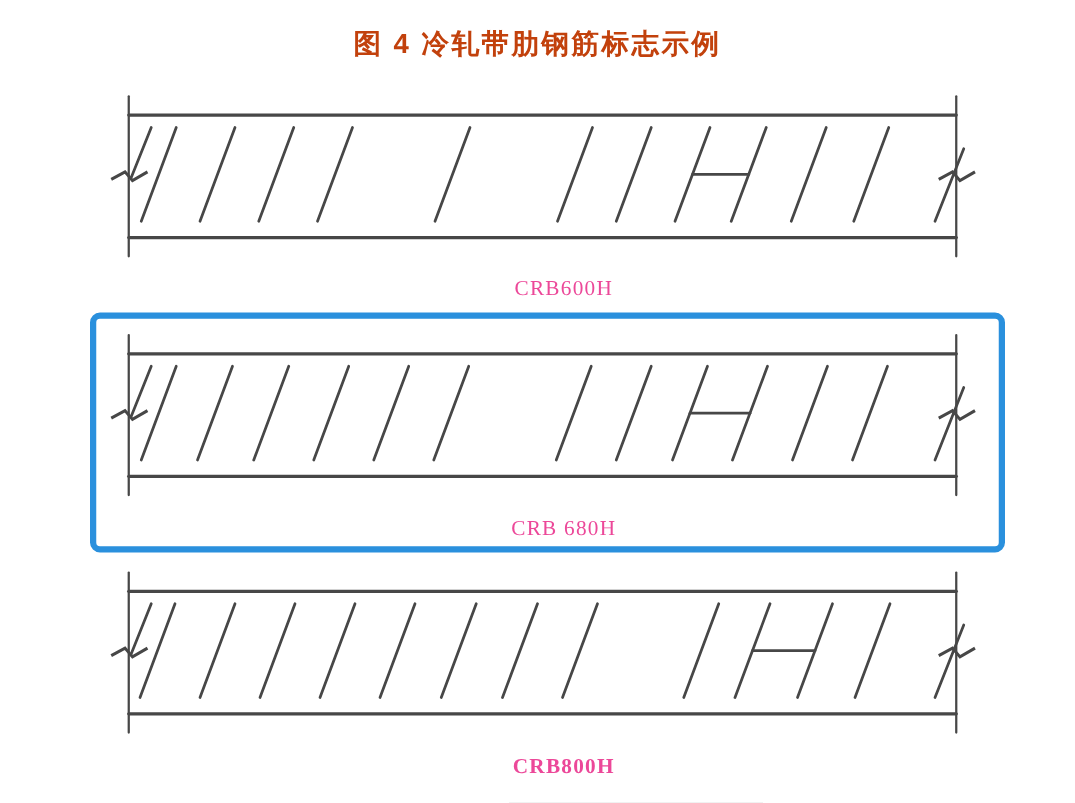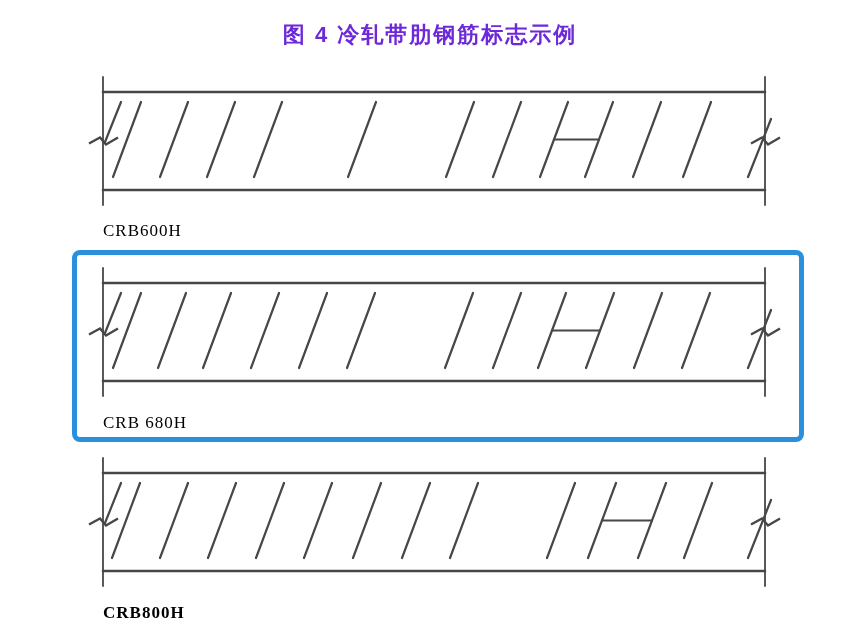--- a/index.html
+++ b/index.html
@@ -12,33 +12,34 @@
   }
   .title{
     position:absolute;
     left:0;top:20px;width:860px;
     margin:0;
     text-align:center;
     font-family:"Liberation Sans", sans-serif;
     font-weight:bold;
     font-size:22px;
     letter-spacing:2px;
-    color:#6d28d9;
+    color:#c2410c;
   }
   figure{margin:0;padding:0;}
   .bar-svg{position:absolute;left:83px;display:block;}
   .fig0 .bar-svg{top:74px;}
   .fig1 .bar-svg{top:265px;}
   .fig2 .bar-svg{top:455px;}
   .bar-caption{
-    position:absolute;left:103px;width:662px;
+    position:absolute;left:120px;width:662px;
+    text-align:center;
     font-family:"Liberation Serif", serif;
     font-size:17px;
     letter-spacing:1px;
-    color:#000000;
+    color:#ec4899;
   }
   .fig0 .bar-caption{top:221px;}
   .fig1 .bar-caption{top:413px;}
   .fig2 .bar-caption{top:603px;font-weight:bold;}
   .highlight-box{
     position:absolute;
     left:72px;top:250px;
     width:732px;height:192px;
     box-sizing:border-box;
     border:5px solid #2a90dd;

